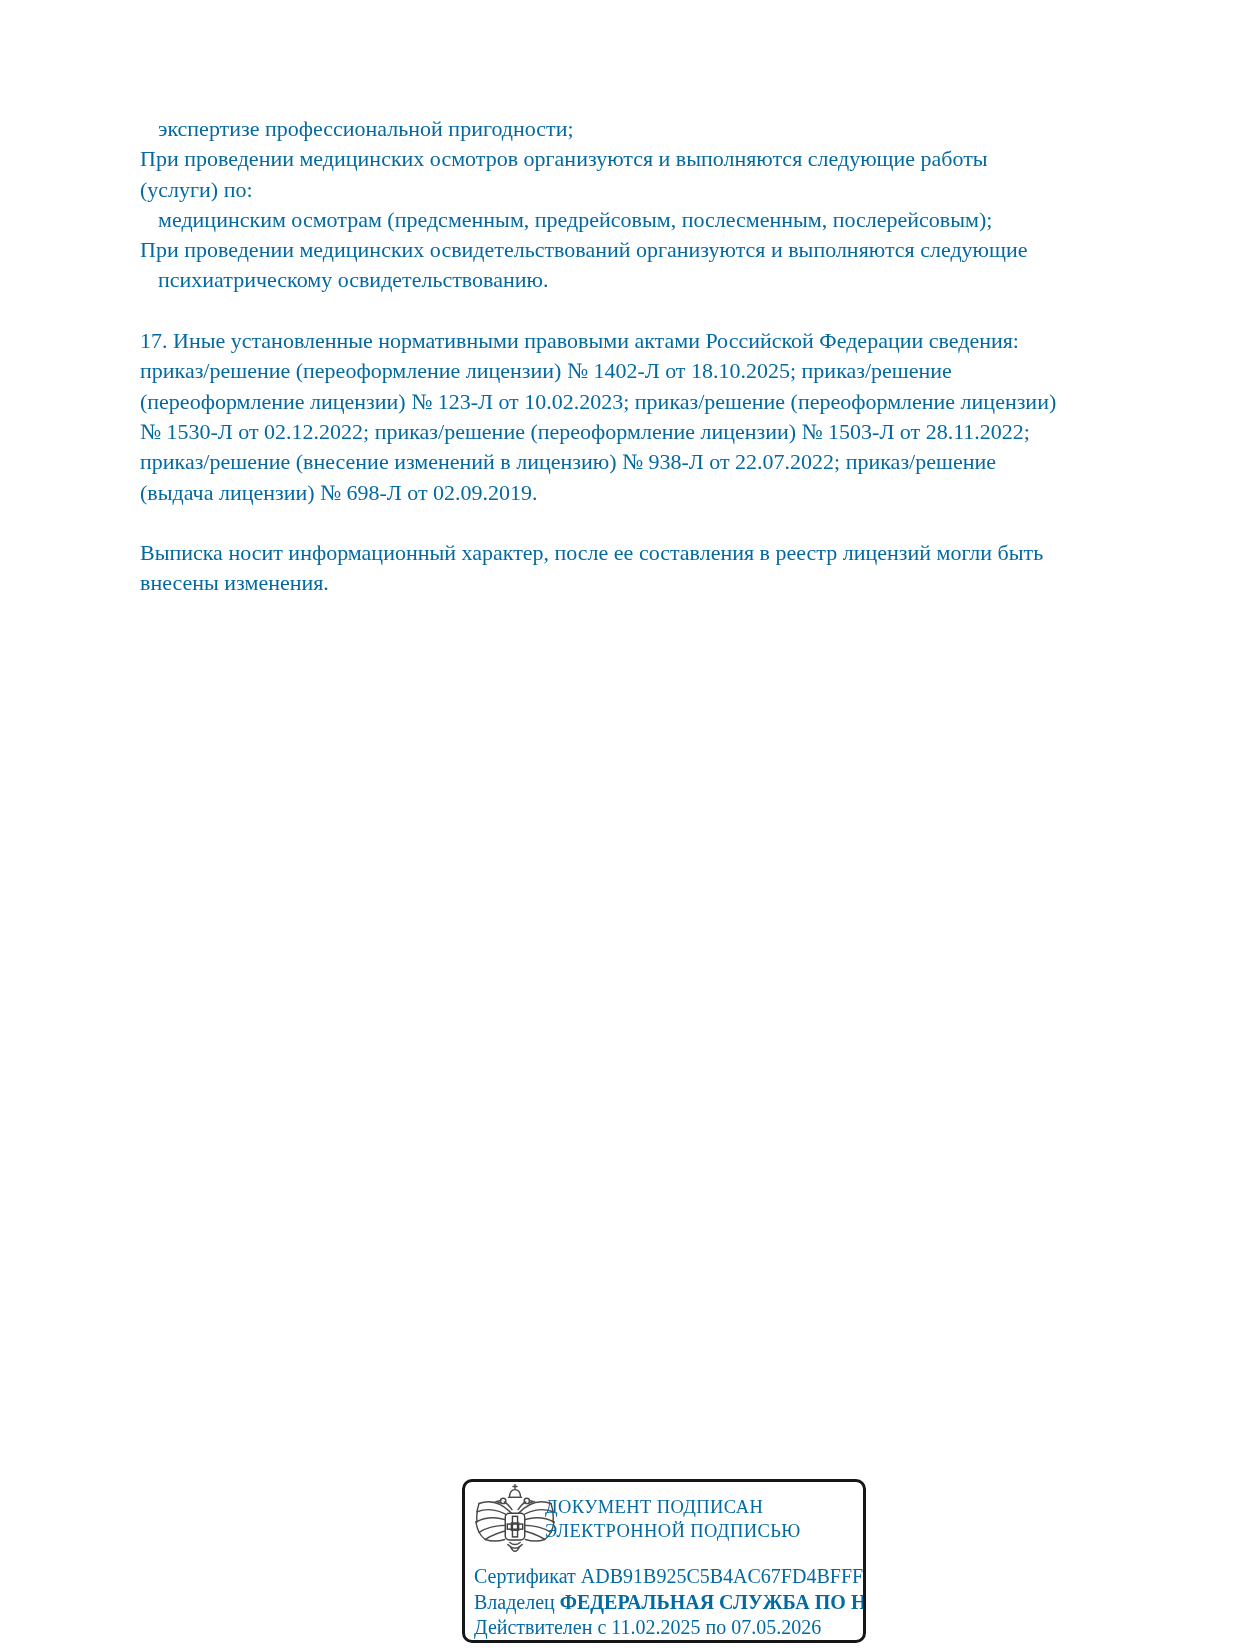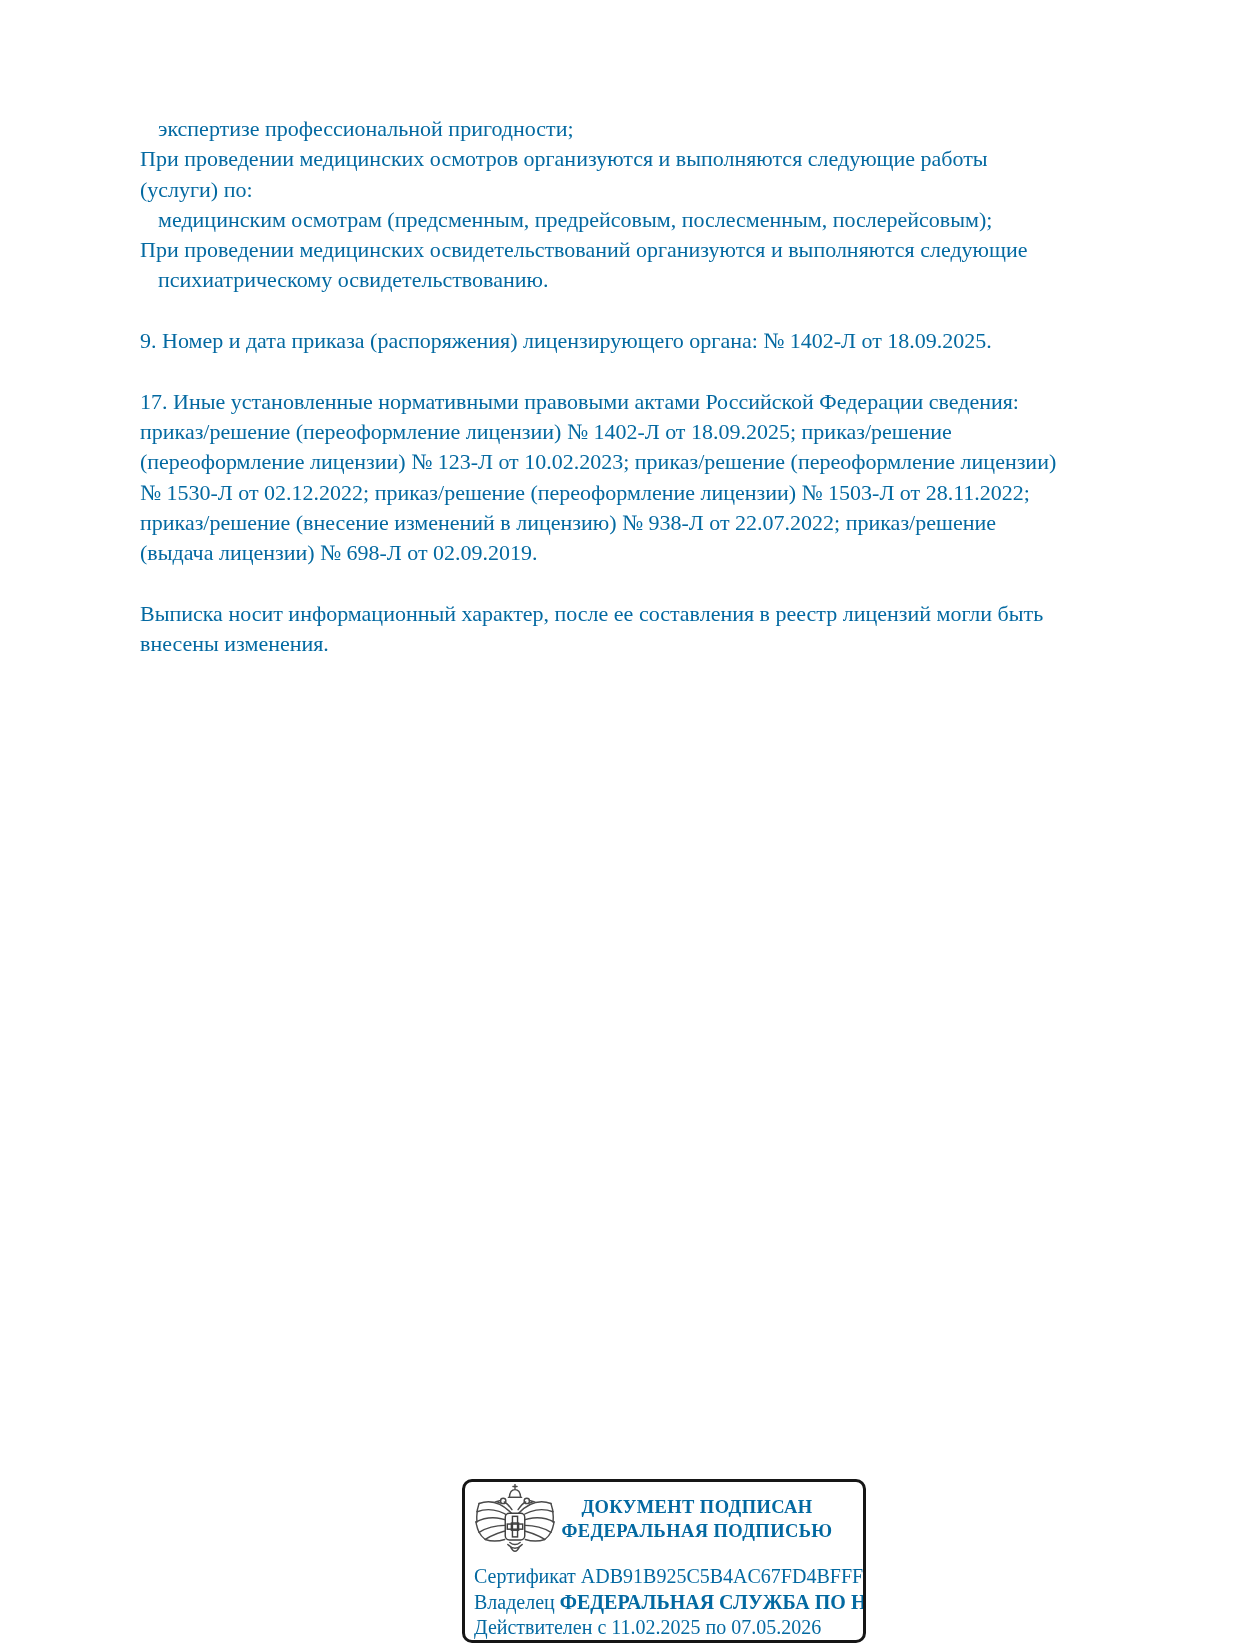--- a/index.html
+++ b/index.html
@@ -41,26 +41,25 @@
     left:8px;
     top:2px;
     width:84px;
     height:76px;
   }
   .stamp-title{
     position:absolute;
     left:80px;
     right:14px;
     top:13px;
-    text-align:center;
+    text-align:left;
     font-size:18.5px;
     line-height:24px;
     letter-spacing:0.4px;
     white-space:nowrap;
-    font-weight:bold;
   }
   .stamp-info{
     position:absolute;
     left:9px;
     right:0;
     top:82px;
     font-size:20px;
     line-height:25.5px;
   }
   .stamp-info .line{white-space:nowrap;}
@@ -75,27 +74,24 @@
 
     <div class="para">
       <div class="line indent">экспертизе профессиональной пригодности;</div>
       <div class="line">При проведении медицинских осмотров организуются и выполняются следующие работы</div>
       <div class="line">(услуги) по:</div>
       <div class="line indent">медицинским осмотрам (предсменным, предрейсовым, послесменным, послерейсовым);</div>
       <div class="line">При проведении медицинских освидетельствований организуются и выполняются следующие</div>
       <div class="line indent">психиатрическому освидетельствованию.</div>
     </div>
 
-    <div class="para">
-      <div class="line">9. Номер и дата приказа (распоряжения) лицензирующего органа: № 1402-Л от 18.09.2025.</div>
-    </div>
 
     <div class="para">
       <div class="line">17. Иные установленные нормативными правовыми актами Российской Федерации сведения:</div>
-      <div class="line">приказ/решение (переоформление лицензии) № 1402-Л от 18.09.2025; приказ/решение</div>
+      <div class="line">приказ/решение (переоформление лицензии) № 1402-Л от 18.10.2025; приказ/решение</div>
       <div class="line">(переоформление лицензии) № 123-Л от 10.02.2023; приказ/решение (переоформление лицензии)</div>
       <div class="line">№ 1530-Л от 02.12.2022; приказ/решение (переоформление лицензии) № 1503-Л от 28.11.2022;</div>
       <div class="line">приказ/решение (внесение изменений в лицензию) № 938-Л от 22.07.2022; приказ/решение</div>
       <div class="line">(выдача лицензии) № 698-Л от 02.09.2019.</div>
     </div>
 
     <div class="para">
       <div class="line">Выписка носит информационный характер, после ее составления в реестр лицензий могли быть</div>
       <div class="line">внесены изменения.</div>
     </div>
@@ -132,21 +128,21 @@
       <g stroke="#3f3f3f" fill="#ffffff" stroke-width="1.4">
         <rect x="30.5" y="28.5" width="19" height="26" rx="4"></rect>
         <rect x="37.5" y="31.5" width="5" height="20" fill="none"></rect>
         <rect x="32.5" y="39" width="15" height="5" fill="none"></rect>
         <rect x="36.5" y="38" width="7" height="7" fill="none"></rect>
       </g>
     </svg>
 
     <div class="stamp-title">
       <div class="line">ДОКУМЕНТ ПОДПИСАН</div>
-      <div class="line">ФЕДЕРАЛЬНАЯ ПОДПИСЬЮ</div>
+      <div class="line">ЭЛЕКТРОННОЙ ПОДПИСЬЮ</div>
     </div>
 
     <div class="stamp-info">
       <div class="line"><span>Сертификат </span><span>ADB91B925C5B4AC67FD4BFFFEDC463AE</span></div>
       <div class="line"><span>Владелец </span><span class="owner-value">ФЕДЕРАЛЬНАЯ СЛУЖБА ПО НАДЗОРУ В СФ</span></div>
       <div class="line">Действителен с 11.02.2025 по 07.05.2026</div>
     </div>
 
   </div>
 

